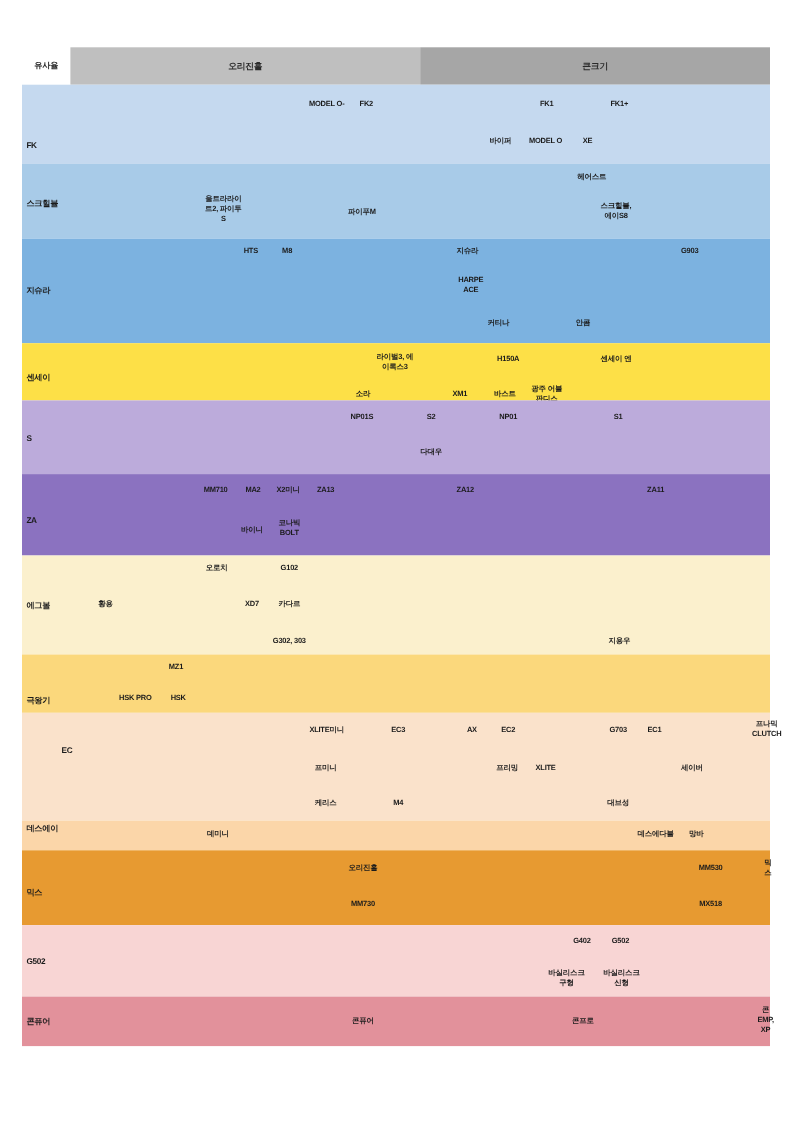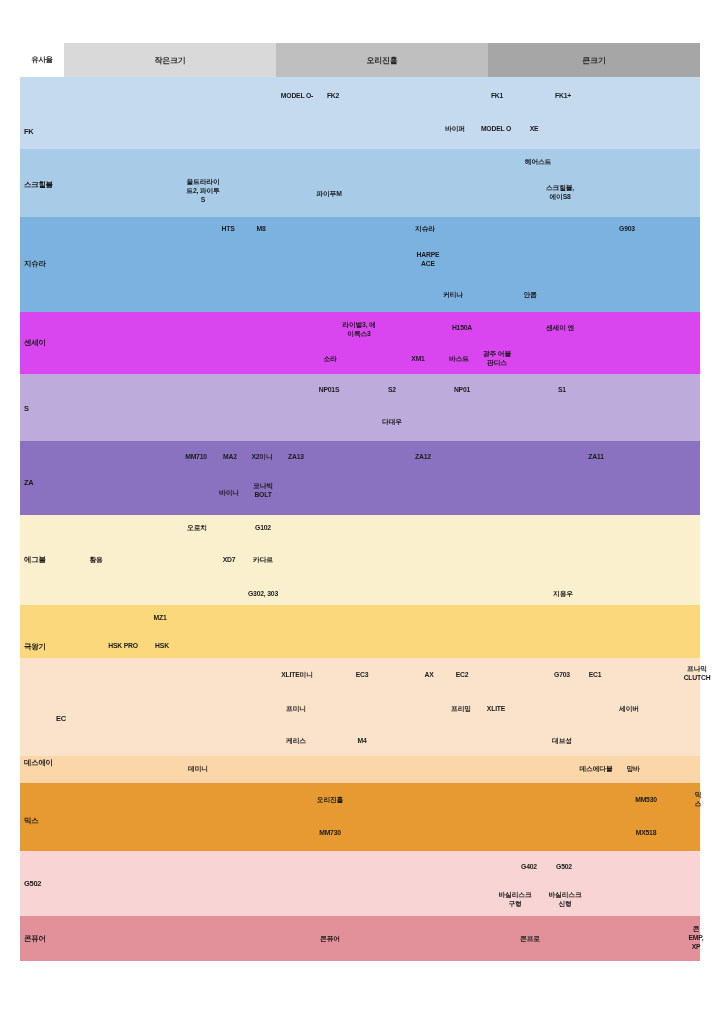--- a/index.html
+++ b/index.html
@@ -93,21 +93,20 @@
     color: #1b1b1b;
   }
 </style>
 </head>
 <body>
 
 <div id="chart-wrap">
 
   <div class="header-row">
     <div class="corner-cell">유사율</div>
-    <div class="size-head small">작은크기</div>
     <div class="size-head medium">오리진홀</div>
     <div class="size-head large">큰크기</div>
   </div>
 
   <div class="bands" id="bands">
       <div class="band" style="height: 72px; background: rgb(197, 217, 239);">
         <div class="row-label" style="top: 55px; transform: translateY(-50%);">FK</div>
         <div class="cell" style="left: 277px; top: 19px;">MODEL O-</div>
         <div class="cell" style="left: 313px; top: 19px;">FK2</div>
         <div class="cell" style="left: 477px; top: 19px;">FK1</div>
@@ -130,21 +129,21 @@
         <div class="row-label" style="top: 47px; transform: translateY(-50%);">지슈라</div>
         <div class="cell" style="left: 208px; top: 12px;">HTS</div>
         <div class="cell" style="left: 241px; top: 12px;">M8</div>
         <div class="cell" style="left: 405px; top: 12px;">지슈라</div>
         <div class="cell" style="left: 607px; top: 12px;">G903</div>
         <div class="cell" style="left: 408px; top: 43px;">HARPE
 ACE</div>
         <div class="cell" style="left: 433px; top: 78px;">커티나</div>
         <div class="cell" style="left: 510px; top: 78px;">안콤</div>
       </div>
-      <div class="band" style="height: 62px; background: #d946ef;">
+      <div class="band" style="height: 52px; background: #fde047;">
         <div class="row-label" style="top: 31px; transform: translateY(-50%);">센세이</div>
         <div class="cell" style="left: 339px; top: 18px;">라이벌3, 에
 이록스3</div>
         <div class="cell" style="left: 442px; top: 16px;">H150A</div>
         <div class="cell" style="left: 540px; top: 16px;">센세이 엔</div>
         <div class="cell" style="left: 310px; top: 47px;">소라</div>
         <div class="cell" style="left: 398px; top: 47px;">XM1</div>
         <div class="cell" style="left: 439px; top: 47px;">바스트</div>
         <div class="cell" style="left: 477px; top: 47px;">광주 어블
 판디스</div>
@@ -179,21 +178,21 @@
         <div class="cell" style="left: 243px; top: 79px;">G302, 303</div>
         <div class="cell" style="left: 543px; top: 79px;">지용우</div>
       </div>
       <div class="band" style="height: 53px; background: rgb(251, 216, 124);">
         <div class="row-label" style="top: 42px; transform: translateY(-50%);">극왕기</div>
         <div class="cell" style="left: 140px; top: 13px;">MZ1</div>
         <div class="cell" style="left: 103px; top: 41px;">HSK PRO</div>
         <div class="cell" style="left: 142px; top: 41px;">HSK</div>
       </div>
       <div class="band" style="height: 98px; background: rgb(250, 226, 203);">
-        <div class="row-label" style="top: 61px; transform: translateY(-50%); padding-left: 32px;">EC</div>
+        <div class="row-label" style="top: 34px; transform: translateY(-50%); padding-left: 32px;">EC</div>
         <div class="cell" style="left: 277px; top: 17px;">XLITE미니</div>
         <div class="cell" style="left: 342px; top: 17px;">EC3</div>
         <div class="cell" style="left: 409px; top: 17px;">AX</div>
         <div class="cell" style="left: 442px; top: 17px;">EC2</div>
         <div class="cell" style="left: 542px; top: 17px;">G703</div>
         <div class="cell" style="left: 575px; top: 17px;">EC1</div>
         <div class="cell" style="left: 677px; top: 16px;">프나믹
 CLUTCH</div>
         <div class="cell" style="left: 276px; top: 51px;">프미니</div>
         <div class="cell" style="left: 441px; top: 51px;">프리밍</div>

